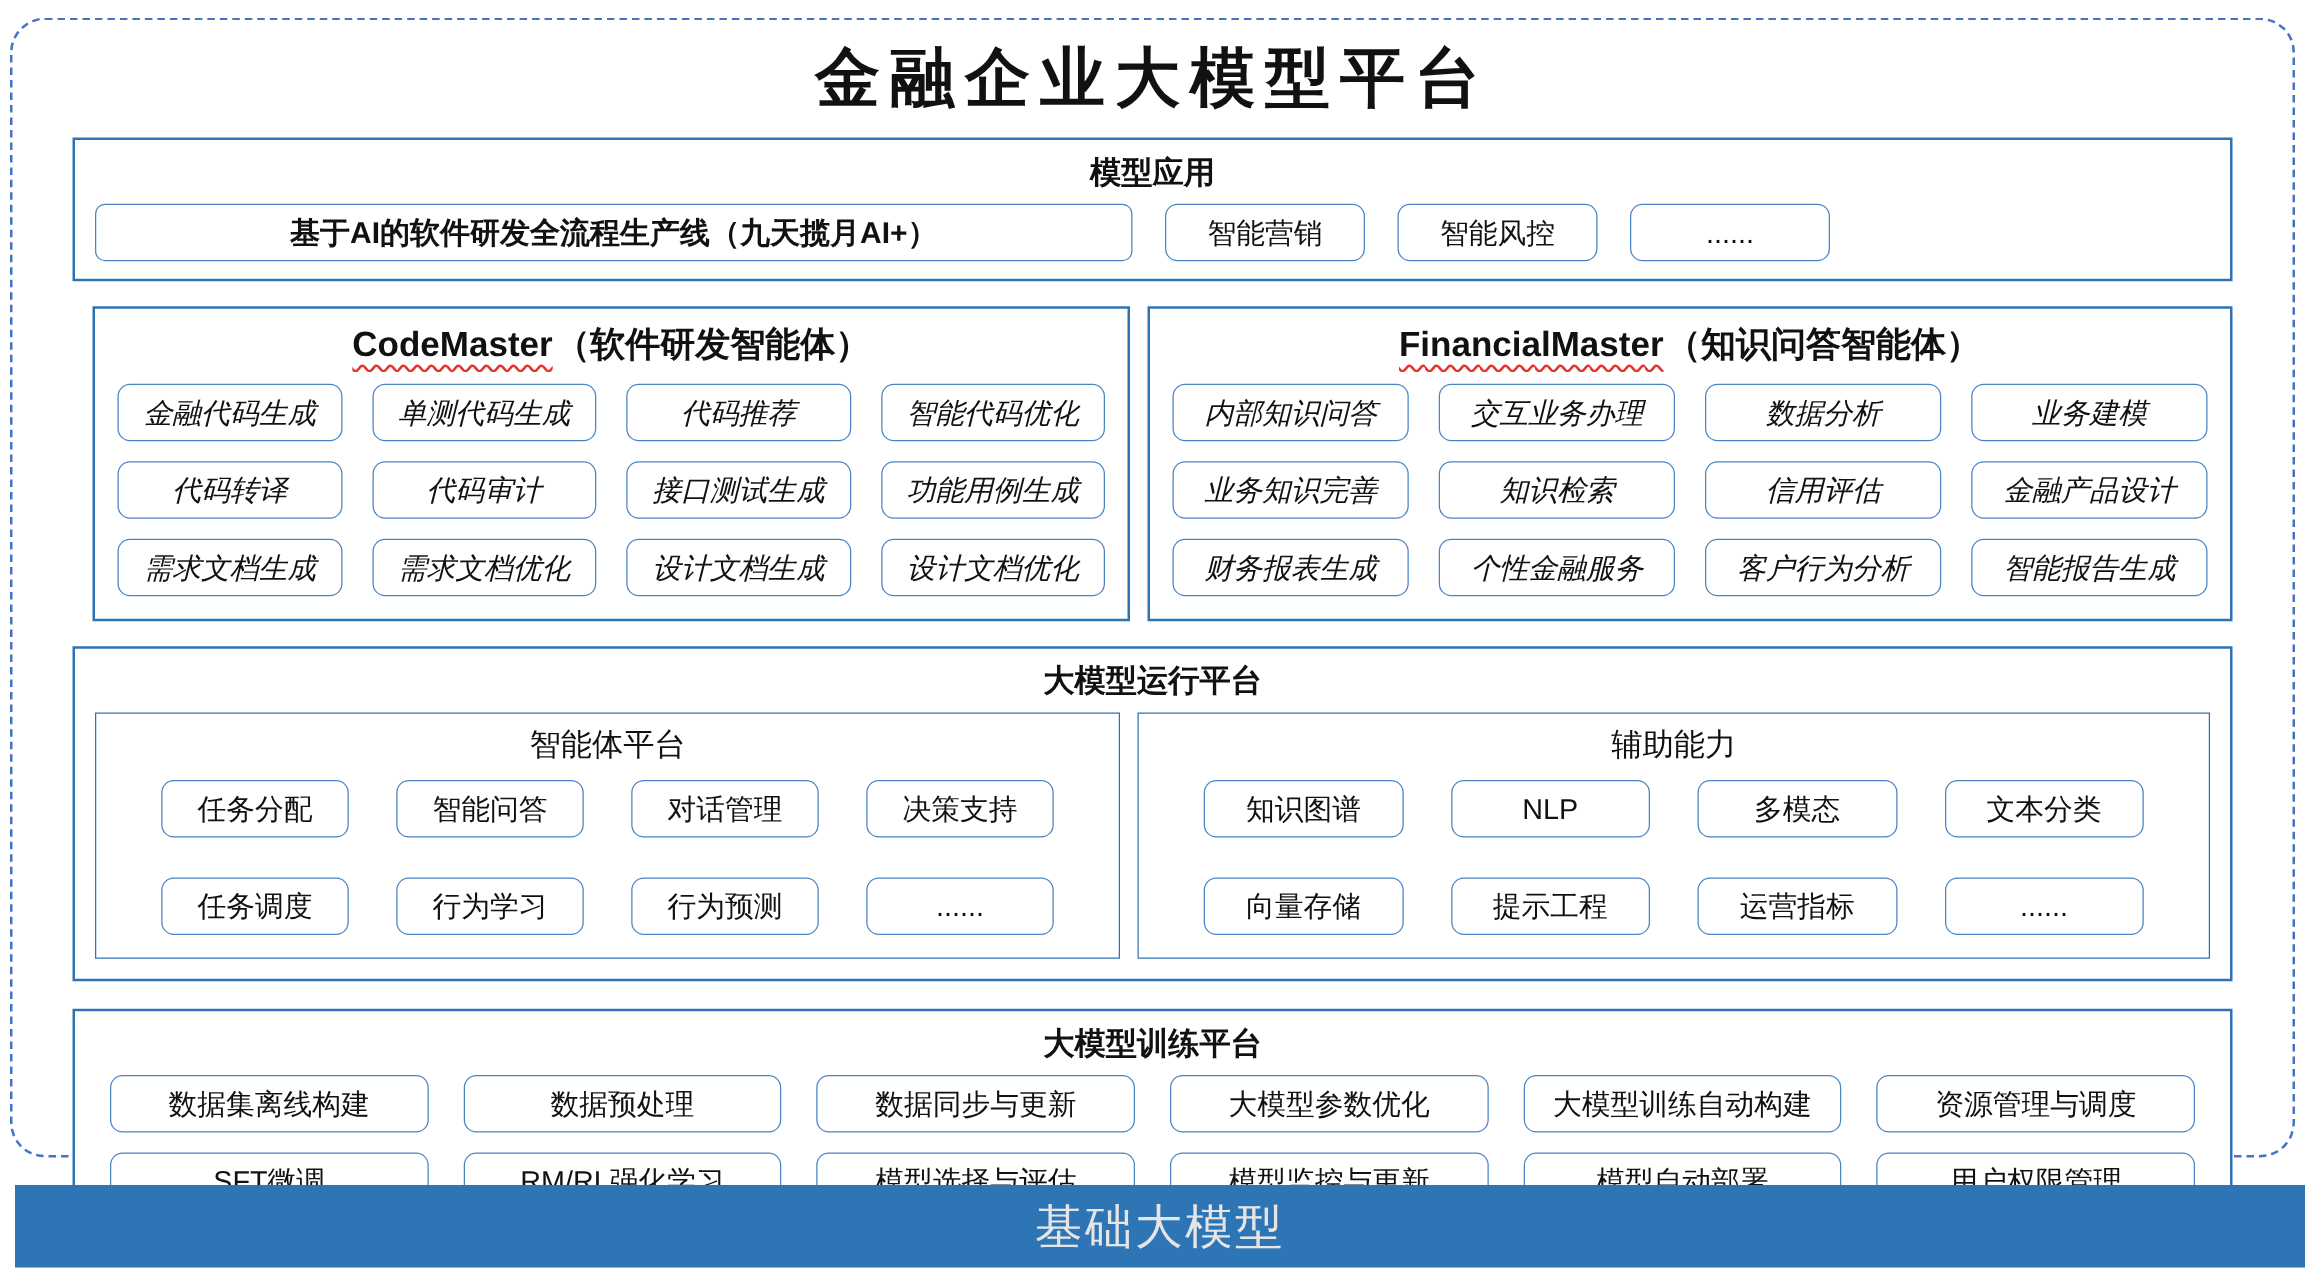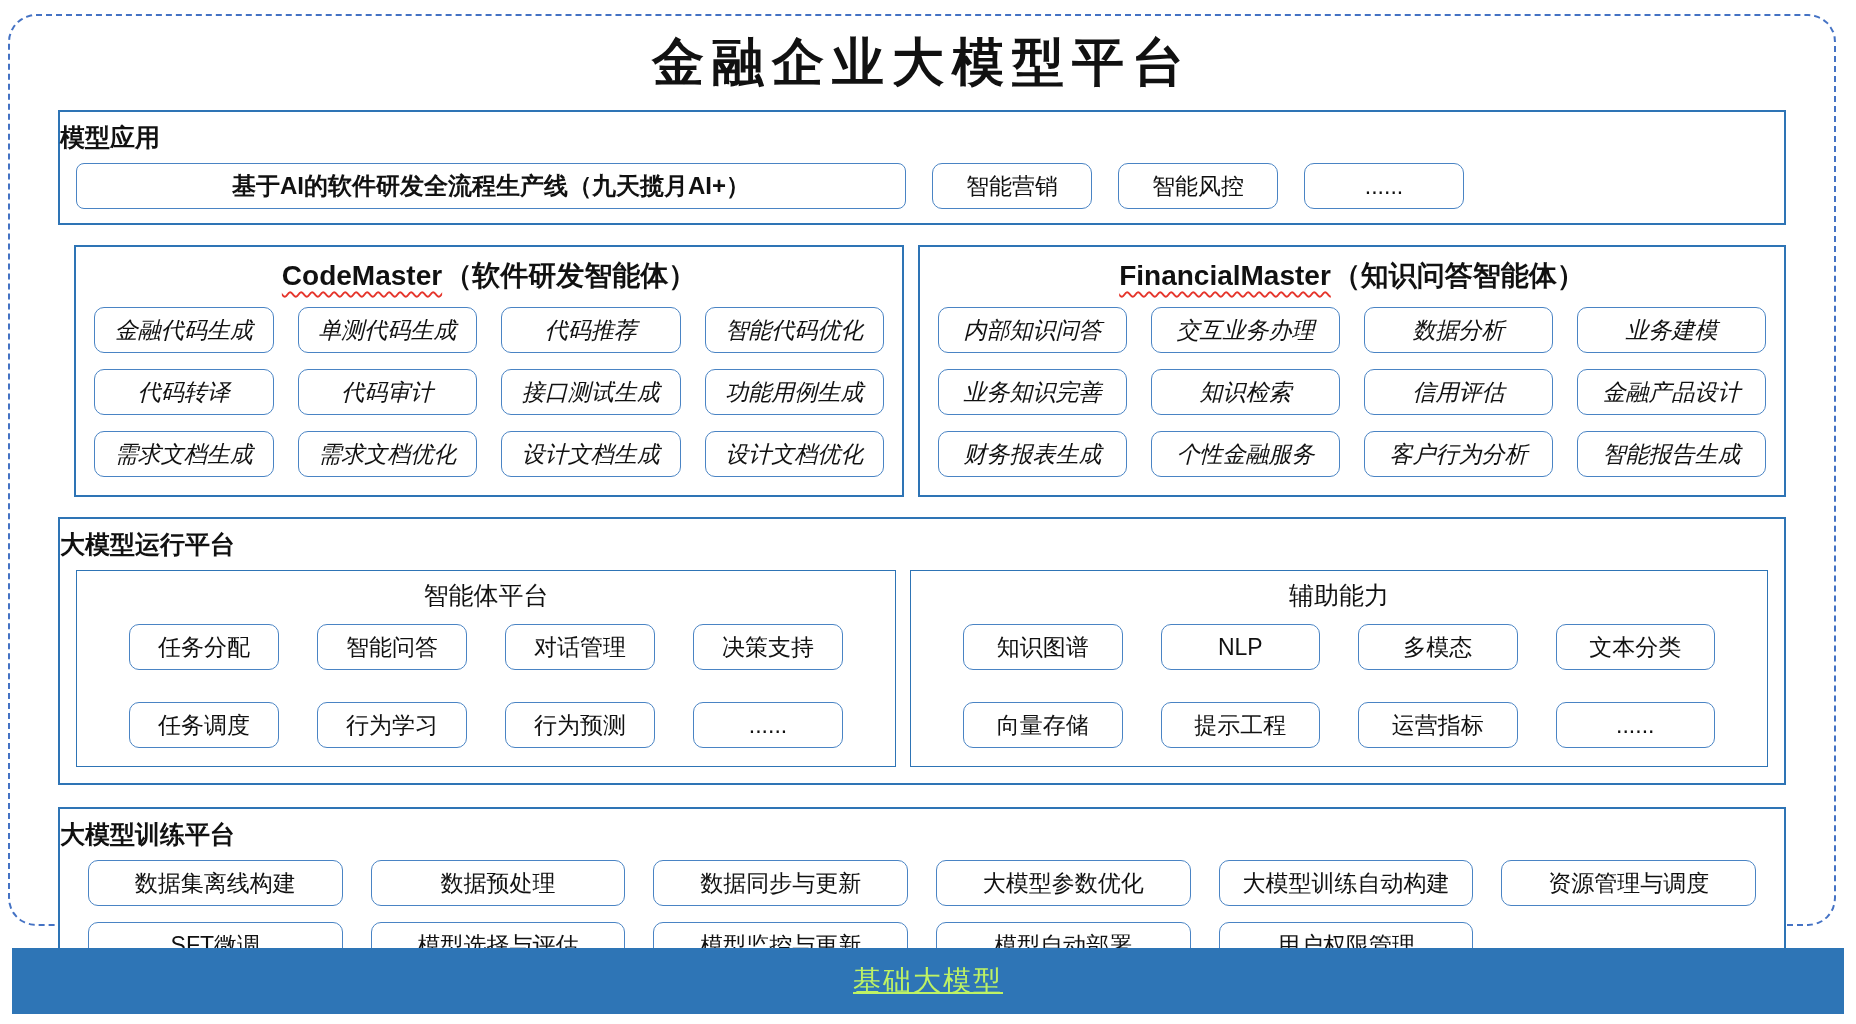--- a/index.html
+++ b/index.html
@@ -12,21 +12,21 @@
   .frame{
     position:absolute;left:8px;top:14px;width:1828px;height:912px;
     box-sizing:border-box;border:2px dashed #4472C4;border-radius:28px;
     display:flex;flex-direction:column;padding:8px 48px 16px;
   }
   .main-title{
     text-align:center;font-family:"DejaVu Serif","Liberation Serif",serif;
     font-weight:bold;font-size:52px;letter-spacing:8px;margin:4px 0 12px;
   }
   .sec{border:2px solid #2E74B5;box-sizing:border-box;background:#fff;}
-  .sec-title{font-weight:bold;font-size:25px;padding:9px 0 5px;font-family:Liberation Mono, monospace;}
+  .sec-title{text-align:center;font-weight:bold;font-size:25px;padding:9px 0 5px;font-family:Liberation Mono, monospace;}
   .pill{
     box-sizing:border-box;border:1.5px solid #4A84C4;border-radius:10px;
     height:46px;display:flex;align-items:center;justify-content:center;
     font-size:23px;background:#fff;white-space:nowrap;
   }
   
   .sec1{margin-bottom:20px;padding-bottom:14px;}
   .sec1-row{display:flex;align-items:center;gap:26px;padding:4px 16px 0;}
   .pill-big{width:830px;font-weight:bold;font-size:24px;border-radius:8px;}
   .pill-s1{width:160px;}
@@ -50,22 +50,22 @@
   .inner-left{flex:0 0 820px;}
   .inner-right{flex:1;}
   .inner-title{text-align:center;font-size:25px;font-weight:normal;padding:8px 0 12px;}
   .grid4w{display:grid;grid-template-columns:repeat(4,1fr);gap:32px 38px;padding:0 52px;}
   
   .sec4{padding-bottom:18px;}
   .grid6{display:grid;grid-template-columns:repeat(6,1fr);gap:16px 28px;padding:4px 28px 0;}
   
   .footer-bar{
     position:absolute;left:12px;top:948px;width:1832px;height:66px;
-    background:#2E75B6;color:#bef264;display:flex;align-items:center;justify-content:center;
-    font-size:28px;letter-spacing:2px;text-decoration:underline;
+    background:#2E75B6;color:#e5e5e5;display:flex;align-items:center;justify-content:center;
+    font-size:38px;letter-spacing:2px;
   }
 </style>
 </head>
 <body>
 
 <div class="canvas">
 
   <div class="frame">
 
     <div class="main-title">金融企业大模型平台</div>
@@ -156,20 +156,21 @@
     <div class="sec sec4">
       <div class="sec-title">大模型训练平台</div>
       <div class="grid6">
           <div class="pill">数据集离线构建</div>
           <div class="pill">数据预处理</div>
           <div class="pill">数据同步与更新</div>
           <div class="pill">大模型参数优化</div>
           <div class="pill">大模型训练自动构建</div>
           <div class="pill">资源管理与调度</div>
           <div class="pill">SFT微调</div>
+          <div class="pill">RM/RL强化学习</div>
           <div class="pill">模型选择与评估</div>
           <div class="pill">模型监控与更新</div>
           <div class="pill">模型自动部署</div>
           <div class="pill">用户权限管理</div>
         </div>
     </div>
 
   </div>
 
   <div class="footer-bar">基础大模型</div>

